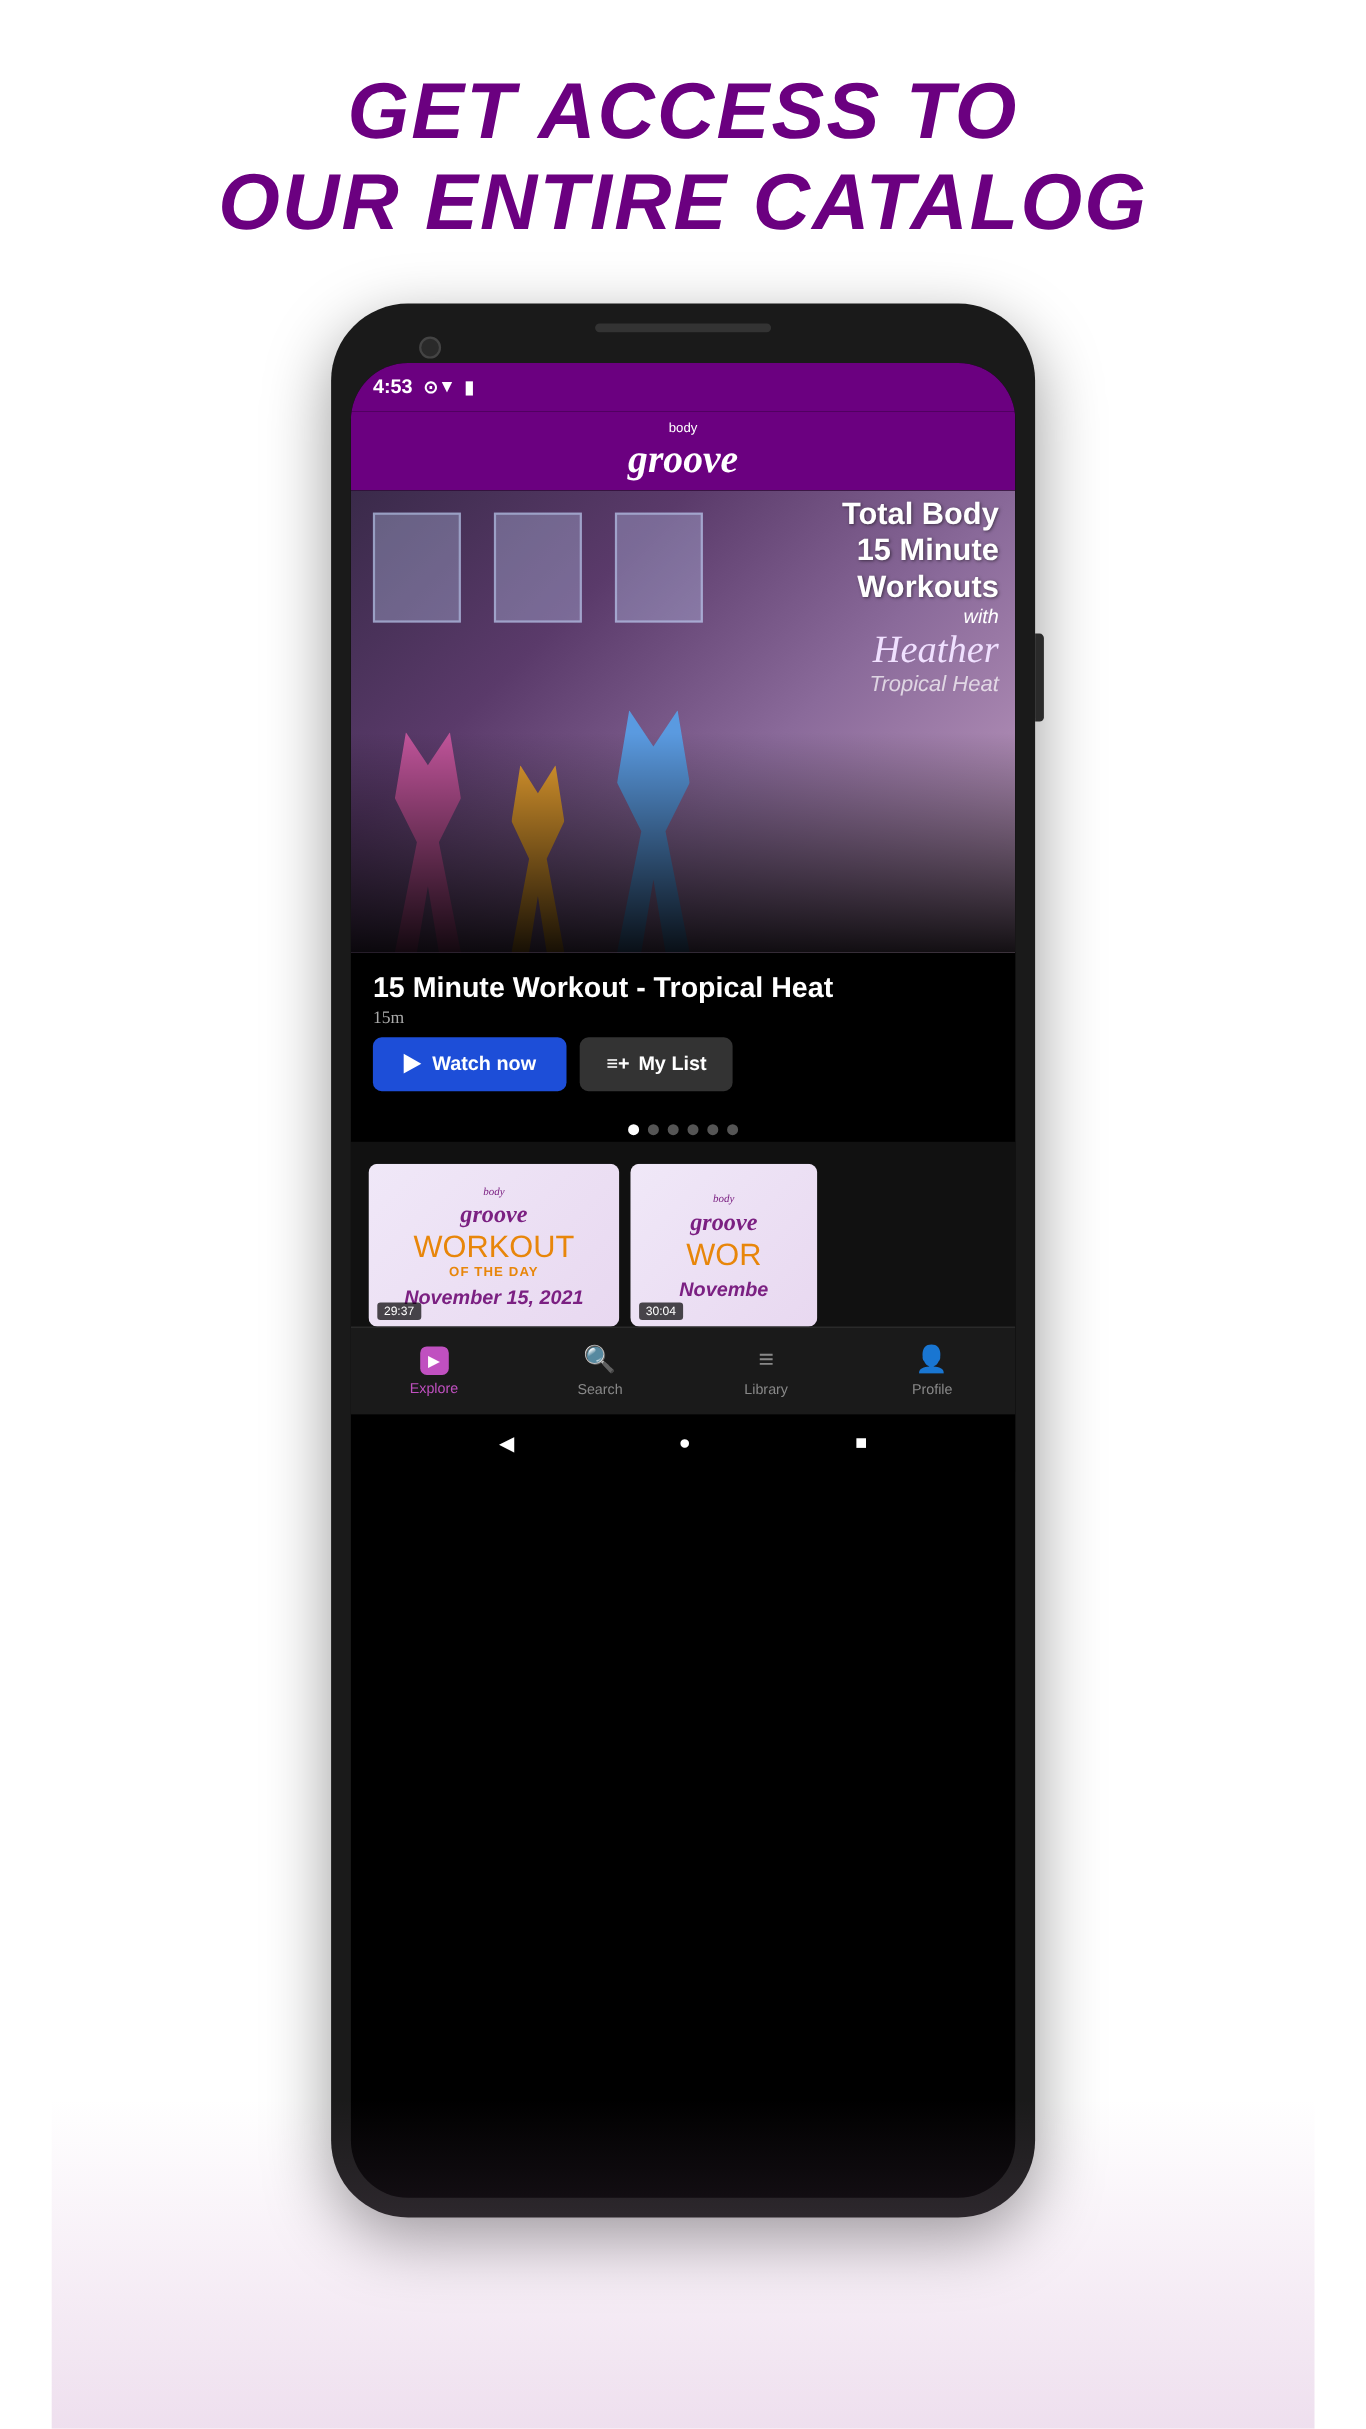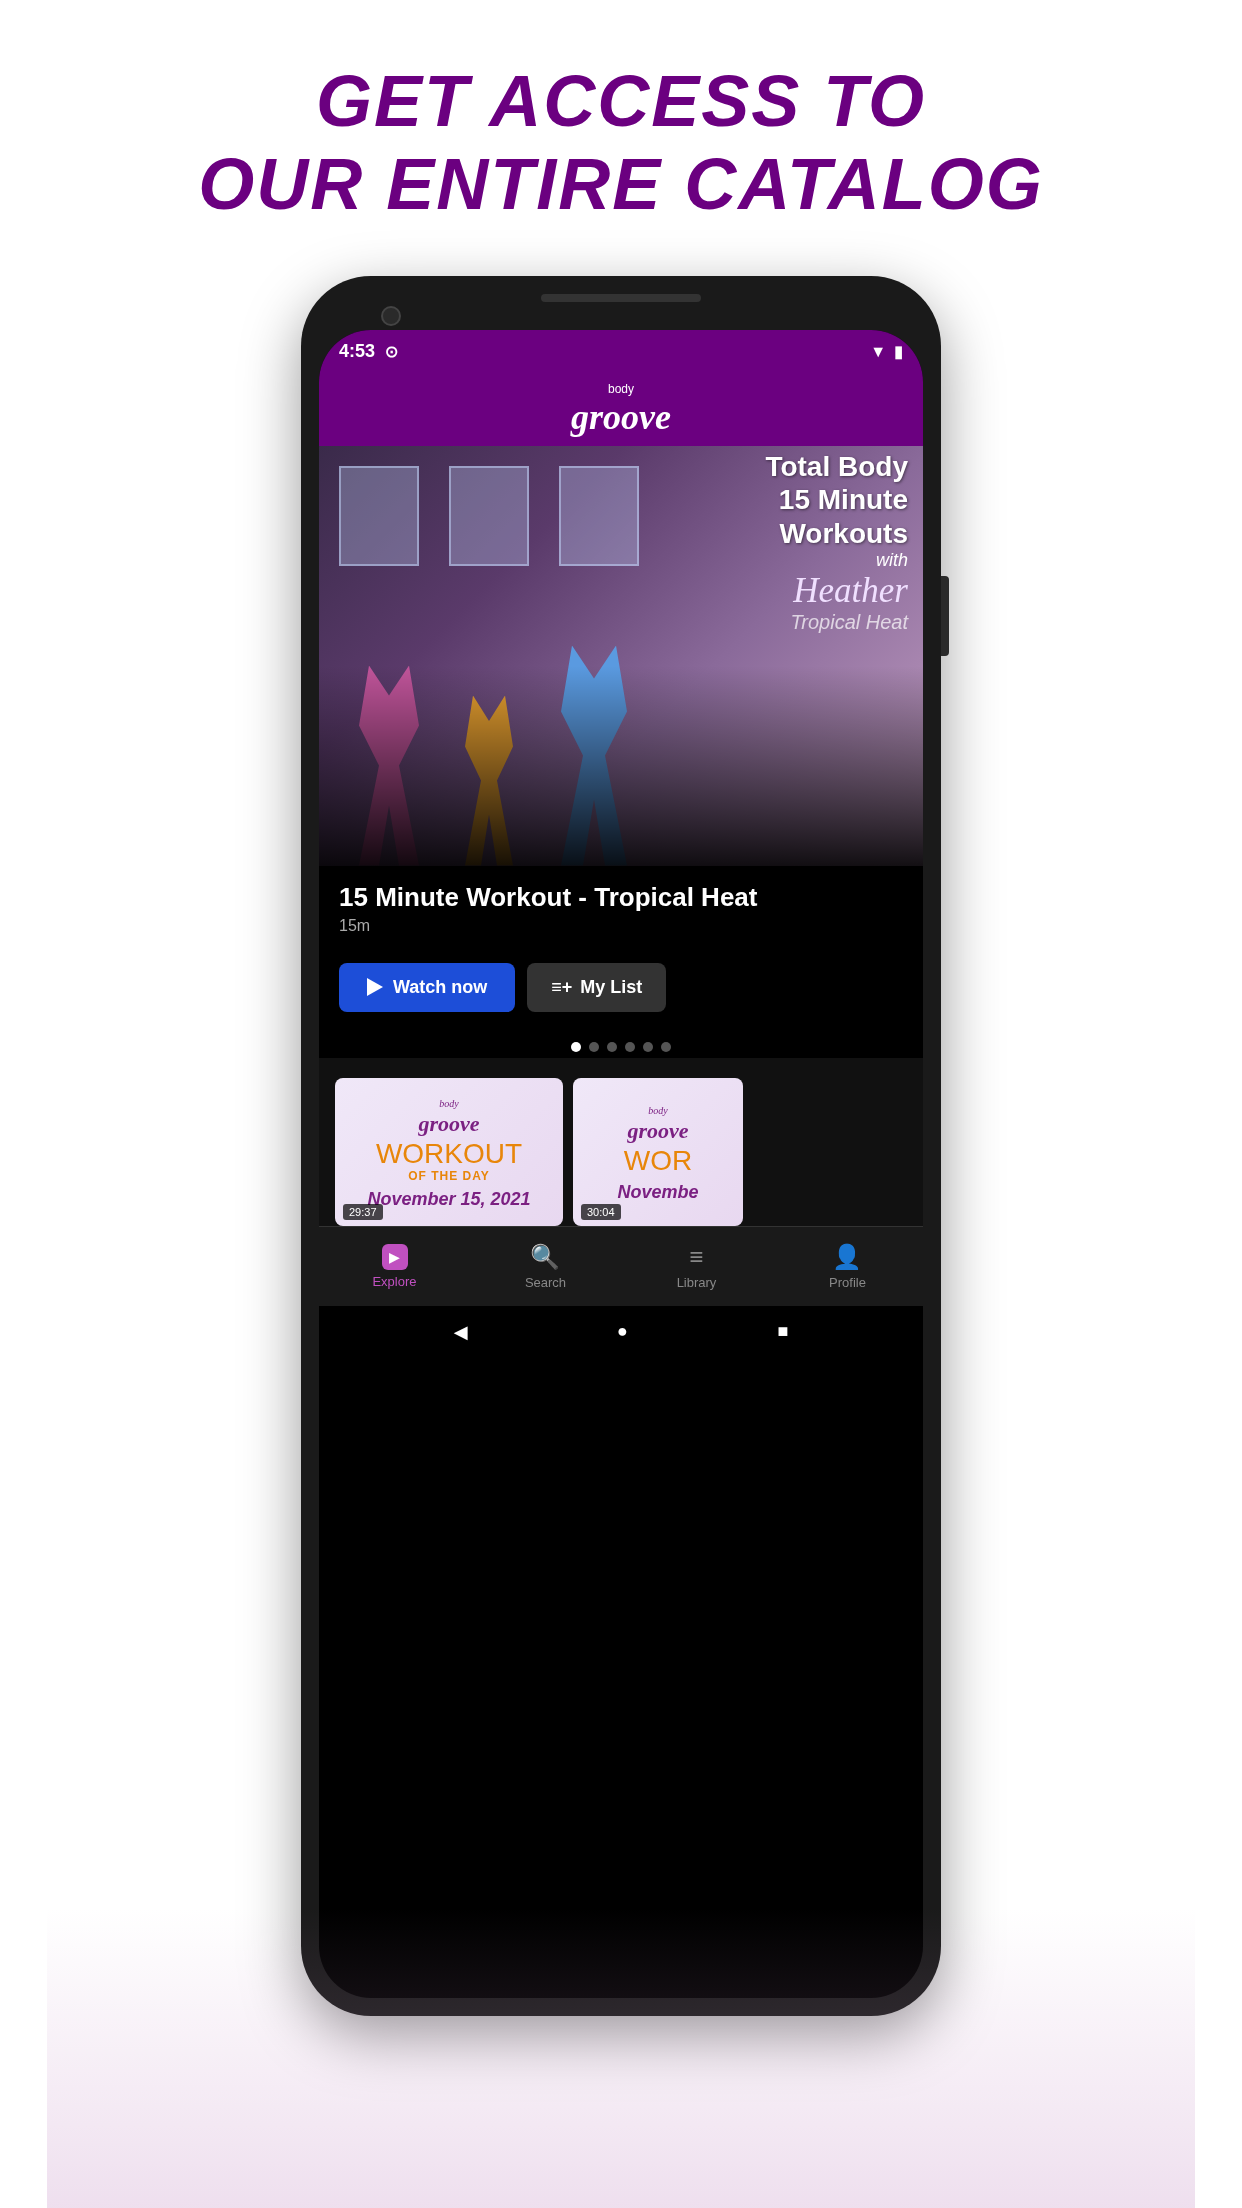--- a/index.html
+++ b/index.html
@@ -96,21 +96,20 @@
       border-radius: 52px;
       overflow: hidden;
       position: relative;
       margin-top: 36px;
     }
 
     
     .status-bar {
       background: #6b0080;
       display: flex;
-      justify-content: space-between;
       align-items: center;
       padding: 16px 20px;
       height: 44px;
       color: #fff;
       font-size: 18px;
       font-weight: 600;
     }
     .status-bar-left { display: flex; align-items: center; gap: 10px; }
     .status-bar-right { display: flex; align-items: center; gap: 8px; }
     .status-icon { font-size: 16px; }
@@ -245,21 +244,22 @@
     }
     .hero-title {
       color: #fff;
       font-size: 26px;
       font-weight: 800;
       margin-bottom: 4px;
     }
     .hero-duration {
       color: #aaa;
       font-size: 16px;
-      margin-bottom: 28px;
+      margin-bottom: 8px;
+      font-family: Liberation Serif, serif;
     }
 
     
     .action-buttons {
       display: flex;
       gap: 12px;
       margin-bottom: 14px;
     }
     .btn-watch-now {
       background: #1d4ed8;

